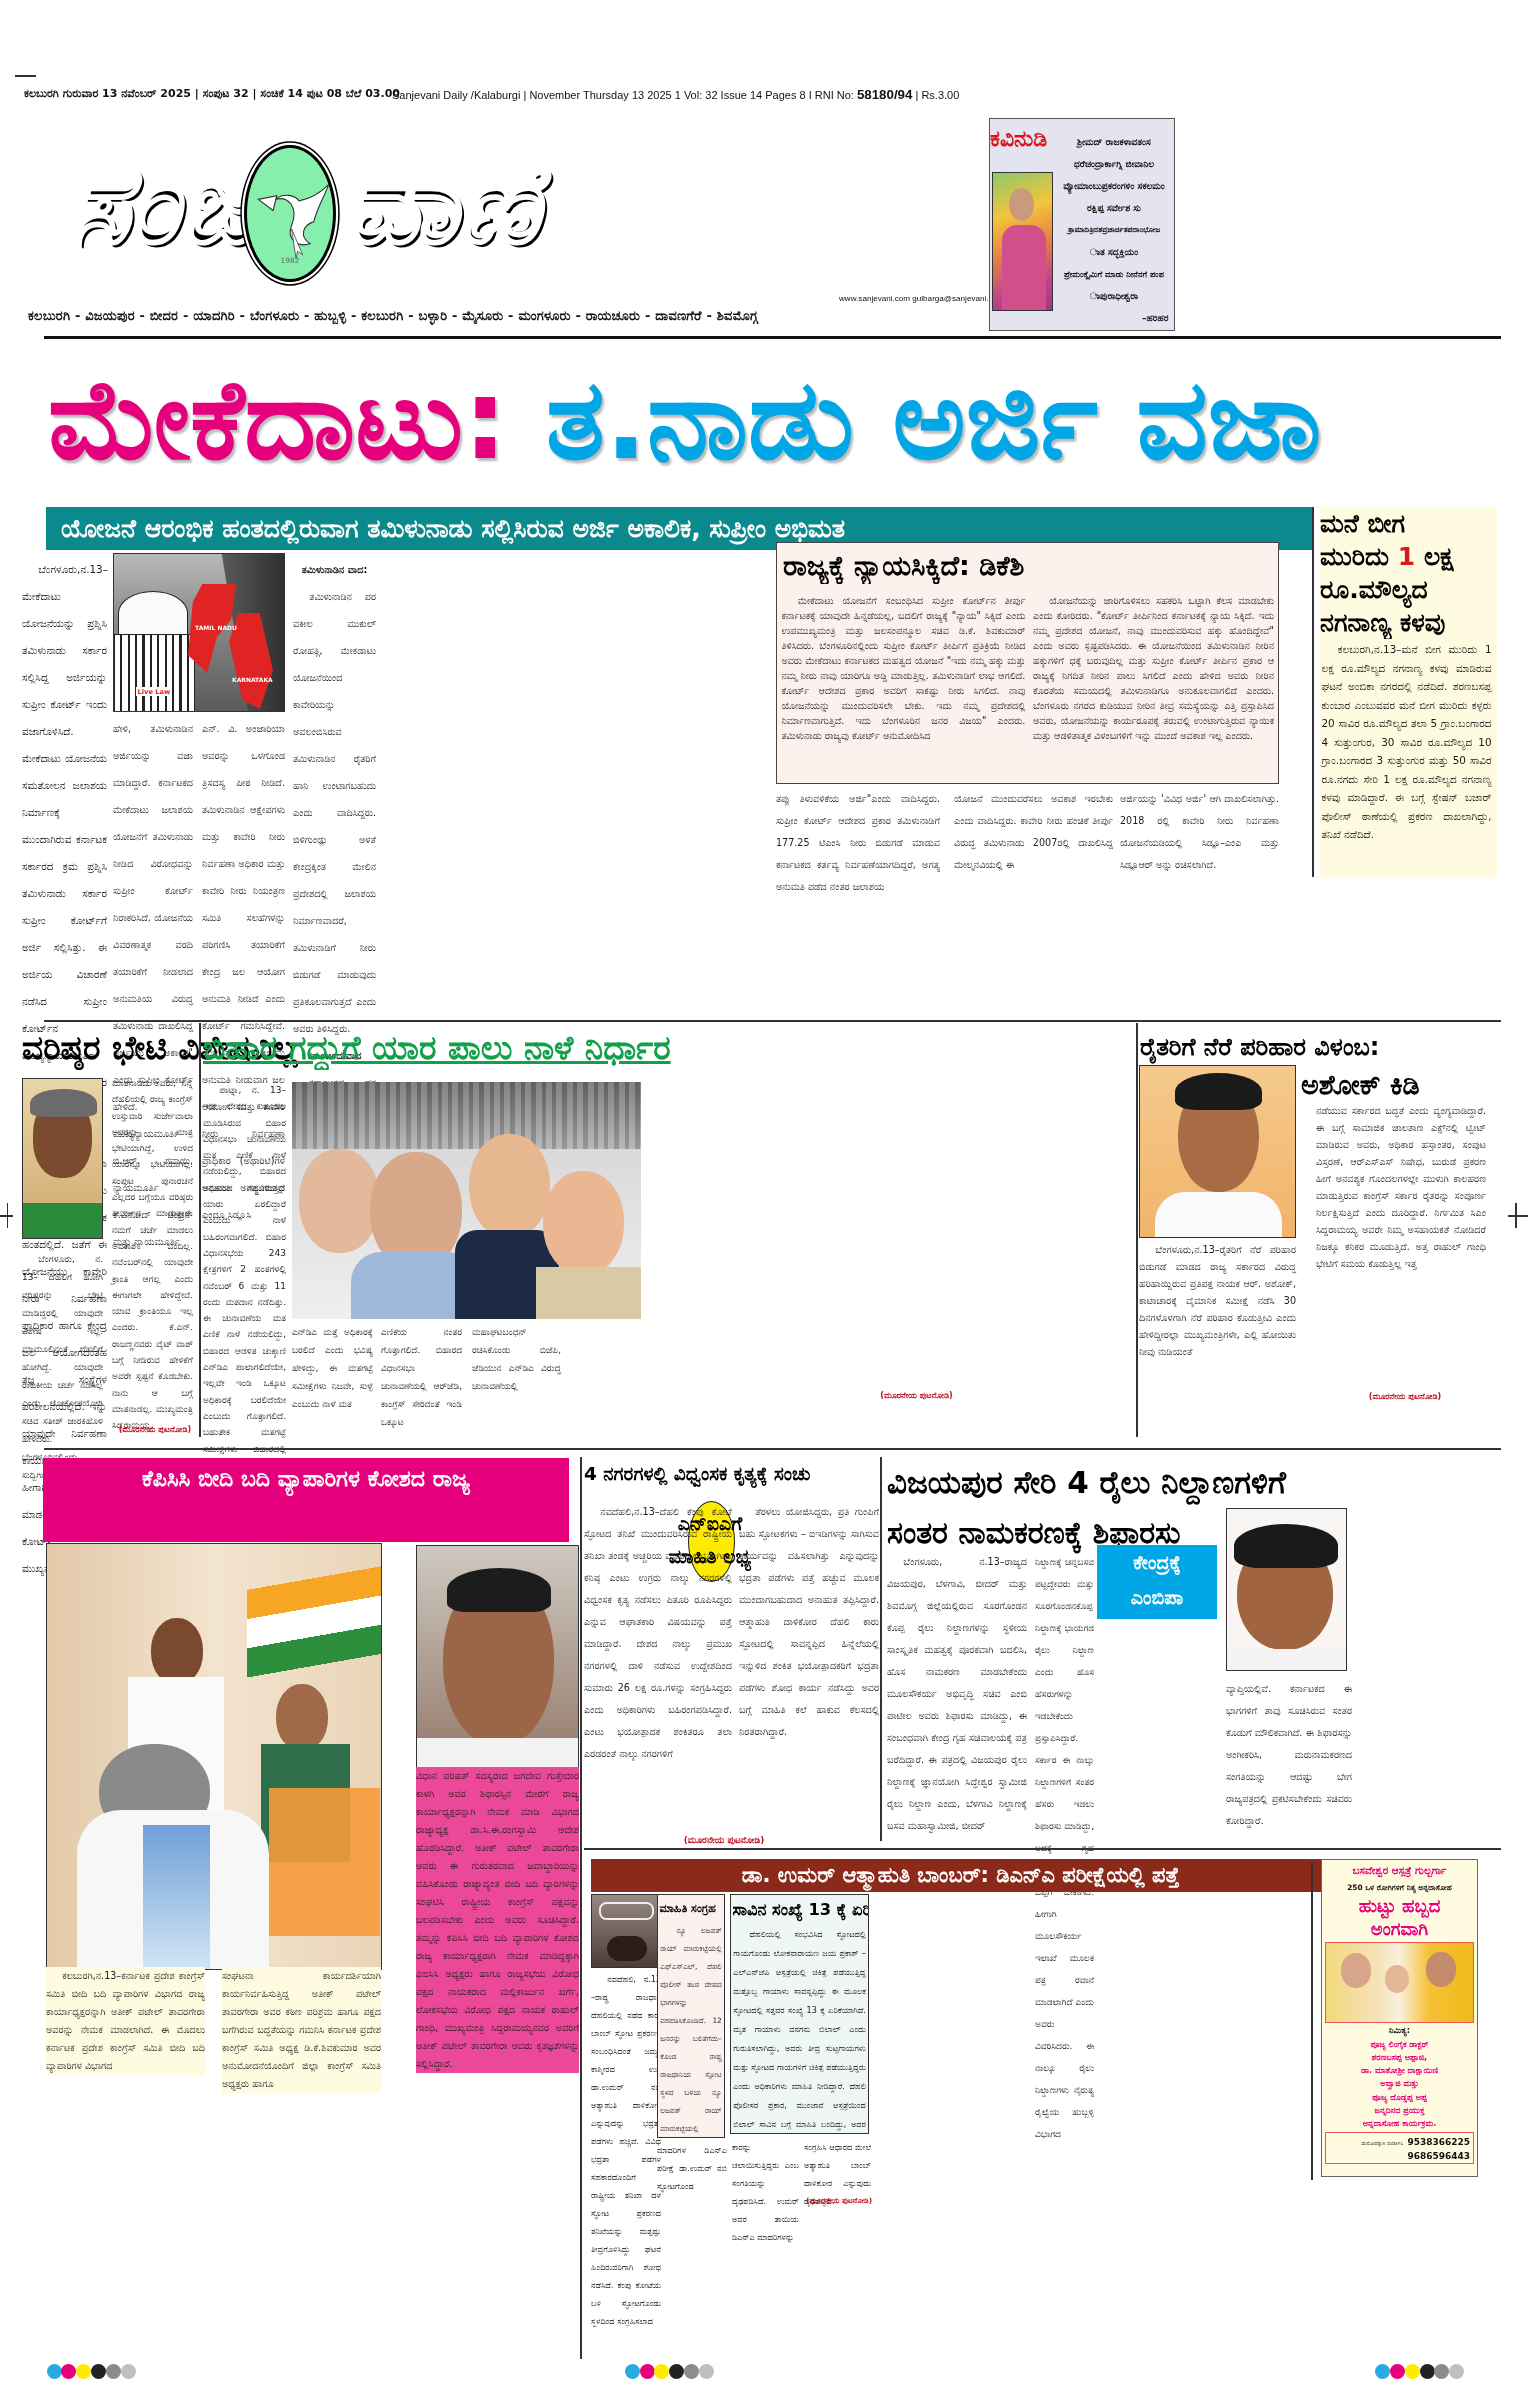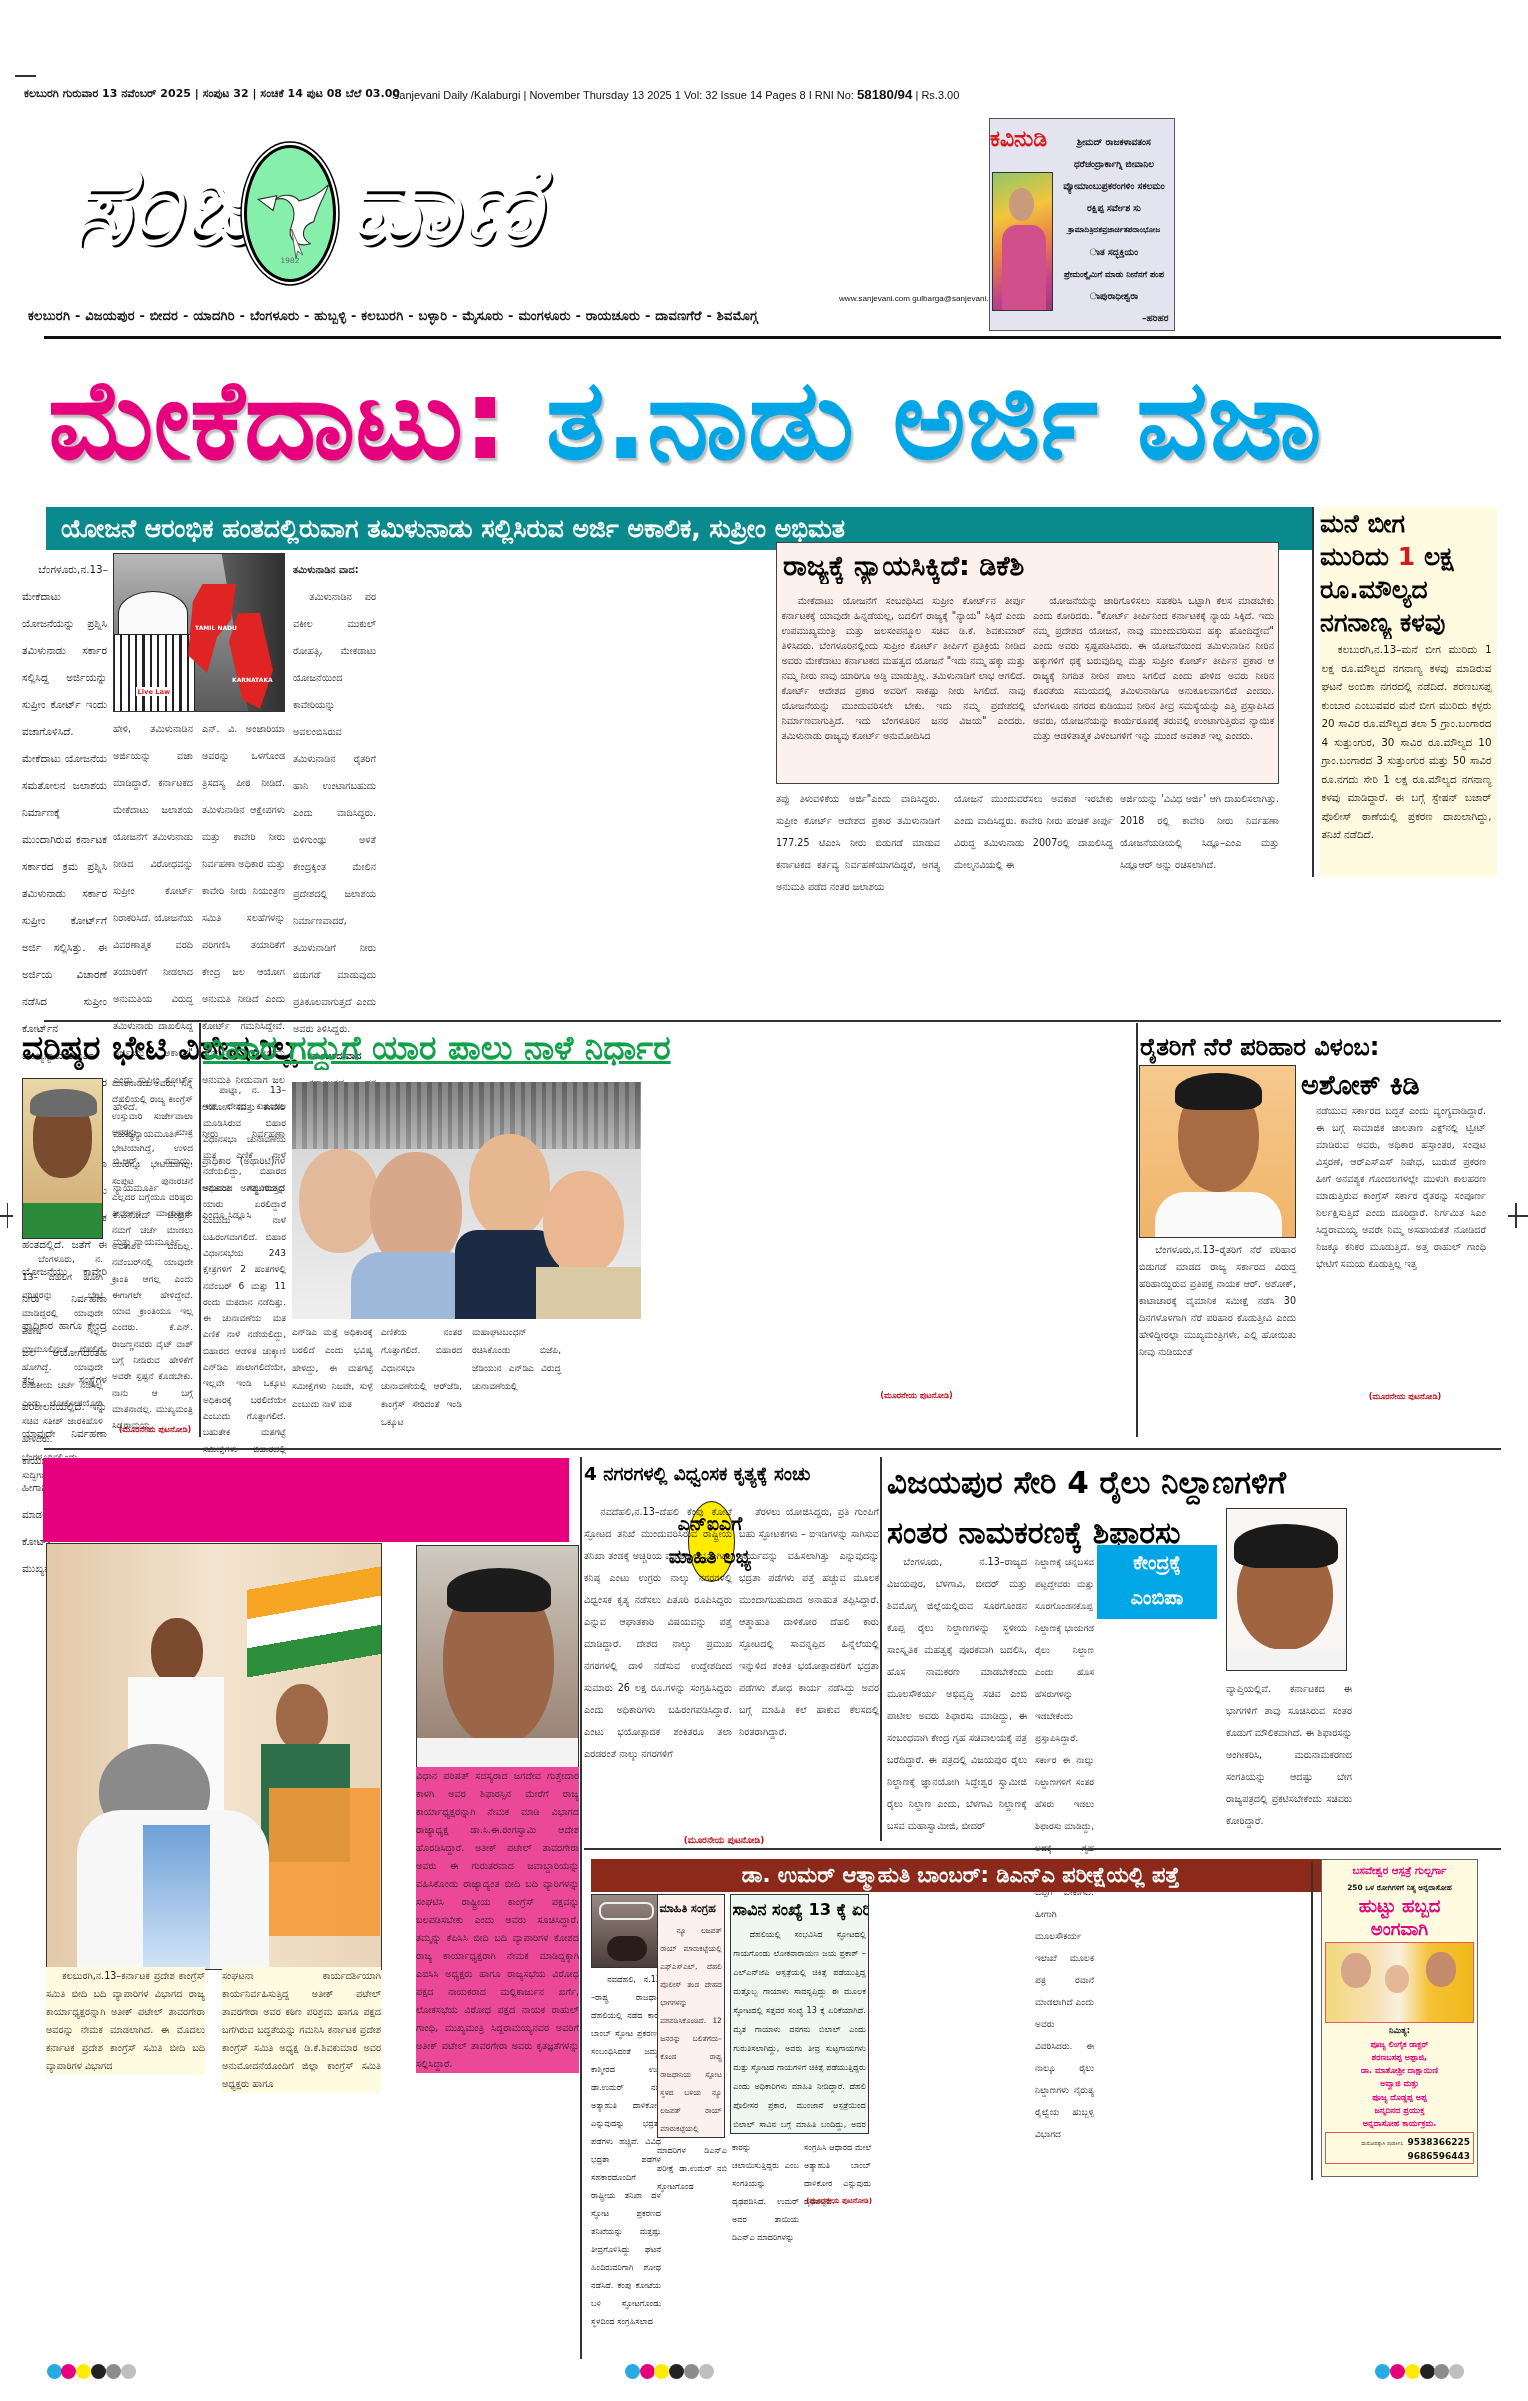--- a/index.html
+++ b/index.html
@@ -86,21 +86,21 @@
   <div style="position:absolute;left:118px;top:122px;font-size:6px;font-weight:bold;color:#fff;">KARNATAKA</div>
   <div style="position:absolute;left:22px;top:133px;font-size:6.7px;font-weight:bold;color:#e02424;background:#fff;padding:0.7px 1.5px;">Live Law</div>
 </div>
 <div class="abs txt" style="left:113px;top:715px;width:80px;font-size:9.6px;line-height:27px;">
   <p style="text-indent:0;">ಹೇಳಿ, ತಮಿಳುನಾಡಿನ ಅರ್ಜಿಯನ್ನು ವಜಾ ಮಾಡಿದ್ದಾರೆ. ಕರ್ನಾಟಕದ ಮೇಕೆದಾಟು ಜಲಾಶಯ ಯೋಜನೆಗೆ ತಮಿಳುನಾಡು ನೀಡಿದ ವಿರೋಧವನ್ನು ಸುಪ್ರೀಂ ಕೋರ್ಟ್ ನಿರಾಕರಿಸಿದೆ. ಯೋಜನೆಯ ವಿವರಣಾತ್ಮಕ ವರದಿ ತಯಾರಿಕೆಗೆ ನೀಡಲಾದ ಅನುಮತಿಯ ವಿರುದ್ಧ ತಮಿಳುನಾಡು ದಾಖಲಿಸಿದ್ದ ಅರ್ಜಿಯು "ಅಕಾಲಿಕ" ಎಂದು ಸುಪ್ರೀಂ ಕೋರ್ಟ್ ಹೇಳಿದೆ. ಮುಖ್ಯನ್ಯಾಯಮೂರ್ತಿ ಬಿ.ಆರ್. ಗವಾಯಿ, ನ್ಯಾಯಮೂರ್ತಿ ಕೆ.ವಿನೋದ್ ಚಂದ್ರನ್ ಮತ್ತು ನ್ಯಾಯಮೂರ್ತಿ</p>
 </div>
 <div class="abs txt" style="left:202px;top:715px;width:83px;font-size:9.6px;line-height:27px;">
   <p style="text-indent:0;">ಎನ್. ವಿ. ಅಂಜಾರಿಯಾ ಅವರನ್ನು ಒಳಗೊಂಡ ತ್ರಿಸದಸ್ಯ ಪೀಠ ನೀಡಿದೆ. ತಮಿಳುನಾಡಿನ ಆಕ್ಷೇಪಗಳು ಮತ್ತು ಕಾವೇರಿ ನೀರು ನಿರ್ವಹಣಾ ಅಧಿಕಾರ ಮತ್ತು ಕಾವೇರಿ ನೀರು ನಿಯಂತ್ರಣ ಸಮಿತಿ ಸಲಹೆಗಳನ್ನು ಪರಿಗಣಿಸಿ ತಯಾರಿಕೆಗೆ ಕೇಂದ್ರ ಜಲ ಆಯೋಗ ಅನುಮತಿ ನೀಡಿದೆ ಎಂದು ಕೋರ್ಟ್ ಗಮನಿಸಿದ್ದೇವೆ. ಯೋಜನೆಗೆ ಅಂತಿಮ ಅನುಮತಿ ನೀಡುವಾಗ ಜಲ ಆಯೋಗ ಮತ್ತು ಕಾವೇರಿ ನೀರು ನಿರ್ವಹಣಾ ಪ್ರಾಧಿಕಾರ (ಅಥಾರಿಟಿ)ಗಳ ಅನುಮತಿ ಅಗತ್ಯವಿರುತ್ತದೆ ಎಂದೂ ಸಿಡ್ಲೂಸಿ</p>
 </div>
 <div class="abs txt" style="left:293px;top:556px;width:83px;font-size:9.6px;line-height:27px;">
-  <div style="font-weight:bold;">ತಮಿಳುನಾಡಿನ ವಾದ:</div>
+  <div style="text-align:center;font-weight:bold;">ತಮಿಳುನಾಡಿನ ವಾದ:</div>
   <p>ತಮಿಳುನಾಡಿನ ಪರ ವಕೀಲ ಮುಕುಲ್ ರೋಹತ್ಗಿ, ಮೇಕಡಾಟು ಯೋಜನೆಯಿಂದ ಕಾವೇರಿಯನ್ನು ಅವಲಂಬಿಸಿರುವ ತಮಿಳುನಾಡಿನ ರೈತರಿಗೆ ಹಾನಿ ಉಂಟಾಗಬಹುದು ಎಂದು ವಾದಿಸಿದ್ದರು. ಬಿಳಿಗುಂಡ್ಲು ಅಳತೆ ಕೇಂದ್ರಕ್ಕಿಂತ ಮೇಲಿನ ಪ್ರದೇಶದಲ್ಲಿ ಜಲಾಶಯ ನಿರ್ಮಾಣವಾದರೆ, ತಮಿಳುನಾಡಿಗೆ ನೀರು ಬಿಡುಗಡೆ ಮಾಡುವುದು ಪ್ರತಿಕೂಲವಾಗುತ್ತದೆ ಎಂದು ಅವರು ತಿಳಿಸಿದ್ದರು.</p>
   <div style="text-align:center;font-weight:bold;">ಕರ್ನಾಟಕದ ವಾದ</div>
   <p>ಕರ್ನಾಟಕದ ಪರ ವಕೀಲ ಶ್ಯಾಮ್ ದಿವಾನ್, ತಮಿಳುನಾಡಿನ ಅರ್ಜಿ</p>
 </div>
 
 <div class="abs" style="left:776px;top:542px;width:503px;height:242px;background:#fdf1ee;border:1.5px solid #444;overflow:hidden;">
   <div class="hl" style="position:absolute;left:6px;top:4.4px;font-size:27px;line-height:37px;">ರಾಜ್ಯಕ್ಕೆ ನ್ಯಾಯಸಿಕ್ಕಿದೆ: ಡಿಕೆಶಿ</div>
   <div class="txt" style="position:absolute;left:4.4px;top:50px;width:244px;font-size:9.6px;line-height:15px;">
     <p>ಮೇಕೆದಾಟು ಯೋಜನೆಗೆ ಸಂಬಂಧಿಸಿದ ಸುಪ್ರೀಂ ಕೋರ್ಟ್‌ನ ತೀರ್ಪು ಕರ್ನಾಟಕಕ್ಕೆ ಯಾವುದೇ ಹಿನ್ನಡೆಯಲ್ಲ, ಬದಲಿಗೆ ರಾಜ್ಯಕ್ಕೆ "ನ್ಯಾಯ" ಸಿಕ್ಕಿದೆ ಎಂದು ಉಪಮುಖ್ಯಮಂತ್ರಿ ಮತ್ತು ಜಲಸಂಪನ್ಮೂಲ ಸಚಿವ ಡಿ.ಕೆ. ಶಿವಕುಮಾರ್ ತಿಳಿಸಿದರು. ಬೆಂಗಳೂರಿನಲ್ಲಿಂದು ಸುಪ್ರೀಂ ಕೋರ್ಟ್ ತೀರ್ಪಿಗೆ ಪ್ರತಿಕ್ರಿಯೆ ನೀಡಿದ ಅವರು ಮೇಕೆದಾಟು ಕರ್ನಾಟಕದ ಮಹತ್ವದ ಯೋಜನೆ "ಇದು ನಮ್ಮ ಹಕ್ಕು ಮತ್ತು ನಮ್ಮ ನೀರು ನಾವು ಯಾರಿಗೂ ಅಡ್ಡಿ ಮಾಡುತ್ತಿಲ್ಲ. ತಮಿಳುನಾಡಿಗೆ ಲಾಭ ಆಗಲಿದೆ. ಕೋರ್ಟ್ ಆದೇಶದ ಪ್ರಕಾರ ಅವರಿಗೆ ಸಾಕಷ್ಟು ನೀರು ಸಿಗಲಿದೆ. ನಾವು ಯೋಜನೆಯನ್ನು ಮುಂದುವರಿಸಲೇ ಬೇಕು. ಇದು ನಮ್ಮ ಪ್ರದೇಶದಲ್ಲಿ ನಿರ್ಮಾಣವಾಗುತ್ತಿದೆ. ಇದು ಬೆಂಗಳೂರಿನ ಜನರ ವಿಜಯ" ಎಂದರು. ತಮಿಳುನಾಡು ರಾಜ್ಯವು ಕೋರ್ಟ್ ಅನುಮೋದಿಸಿದ</p>
   </div>
@@ -191,20 +191,21 @@
   <p>ಬೆಂಗಳೂರು,ನ.13–ರೈತರಿಗೆ ನೆರೆ ಪರಿಹಾರ ಬಿಡುಗಡೆ ಮಾಡದ ರಾಜ್ಯ ಸರ್ಕಾರದ ವಿರುದ್ಧ ಹರಿಹಾಯ್ದಿರುವ ಪ್ರತಿಪಕ್ಷ ನಾಯಕ ಆರ್. ಅಶೋಕ್, ಕಾಟಾಚಾರಕ್ಕೆ ವೈಮಾನಿಕ ಸಮೀಕ್ಷೆ ನಡೆಸಿ 30 ದಿನಗಳೊಳಗಾಗಿ ನೆರೆ ಪರಿಹಾರ ಕೊಡುತ್ತೀವಿ ಎಂದು ಹೇಳಿದ್ದೀರಲ್ಲಾ ಮುಖ್ಯಮಂತ್ರಿಗಳೇ, ಎಲ್ಲಿ ಹೋಯಿತು ನೀವು ನುಡಿಯಂತೆ</p>
 </div>
 <div class="abs txt" style="left:1316px;top:1102px;width:170px;font-size:9.6px;line-height:17px;">
   <p style="text-indent:0;">ನಡೆಯುವ ಸರ್ಕಾರದ ಬದ್ಧತೆ ಎಂದು ವ್ಯಂಗ್ಯವಾಡಿದ್ದಾರೆ. ಈ ಬಗ್ಗೆ ಸಾಮಾಜಿಕ ಜಾಲತಾಣ ಎಕ್ಸ್‌ನಲ್ಲಿ ಟ್ವೀಟ್ ಮಾಡಿರುವ ಅವರು, ಅಧಿಕಾರ ಹಸ್ತಾಂತರ, ಸಂಪುಟ ವಿಸ್ತರಣೆ, ಆರ್‌ಎಸ್‌ಎಸ್ ನಿಷೇಧ, ಬುರುಡೆ ಪ್ರಕರಣ ಹೀಗೆ ಅನವಶ್ಯಕ ಗೊಂದಲಗಳಲ್ಲೇ ಮುಳುಗಿ ಕಾಲಹರಣ ಮಾಡುತ್ತಿರುವ ಕಾಂಗ್ರೆಸ್ ಸರ್ಕಾರ ರೈತರನ್ನು ಸಂಪೂರ್ಣ ನಿರ್ಲಕ್ಷಿಸುತ್ತಿದೆ ಎಂದು ದೂರಿದ್ದಾರೆ. ನಿರ್ಗಮಿತ ಸಿಎಂ ಸಿದ್ದರಾಮಯ್ಯ ಅವರೇ ನಿಮ್ಮ ಅಸಹಾಯಕತೆ ನೋಡಿದರೆ ನಿಜಕ್ಕೂ ಕನಿಕರ ಮೂಡುತ್ತಿದೆ. ಅತ್ತ ರಾಹುಲ್ ಗಾಂಧಿ ಭೇಟಿಗೆ ಸಮಯ ಕೊಡುತ್ತಿಲ್ಲ ಇತ್ತ</p>
 </div>
 <div class="abs ref" style="left:1353px;top:1391px;width:104px;font-size:8.1px;">(ಮೂರನೇಯ ಪುಟನೋಡಿ)</div>
 
 <div class="hline" style="left:44px;top:1448px;width:1457px;"></div>
 
 <div class="abs" style="left:43px;top:1458px;width:526px;height:84px;background:#e6007e;color:#fff;">
+  <div class="hl" style="text-align:center;color:#fff;font-size:22px;line-height:41px;">ಕೆಪಿಸಿಸಿ ಬೀದಿ ಬದಿ ವ್ಯಾಪಾರಿಗಳ ಕೋಶದ ರಾಜ್ಯ</div>
 </div>
 <div class="abs photo" style="left:46px;top:1543px;width:336px;height:427px;background:linear-gradient(90deg,#e2c9a8 0%,#f3e4cf 50%,#e9d4b7 100%);">
   <div style="position:absolute;left:200px;top:7.4px;width:140px;height:170px;background:linear-gradient(170deg,transparent 20%,#f6a623 20% 35%,#fff 35% 50%,#2d8e3b 50% 65%,transparent 65%);"></div>
   <div style="position:absolute;left:104px;top:74px;width:52px;height:67px;border-radius:48%;background:#7b4a2e;"></div>
   <div style="position:absolute;left:81px;top:133px;width:96px;height:148px;background:#fafafa;"></div>
   <div style="position:absolute;left:229px;top:140px;width:52px;height:67px;border-radius:48%;background:#a06a48;"></div>
   <div style="position:absolute;left:214px;top:200px;width:89px;height:118px;background:#2f6e4b;"></div>
   <div style="position:absolute;left:222px;top:244px;width:111px;height:148px;background:#f59a3a;opacity:0.9;"></div>
   <div style="position:absolute;left:52px;top:200px;width:111px;height:96px;border-radius:48%;background:#8a8a8a;"></div>
   <div style="position:absolute;left:30px;top:266px;width:192px;height:161px;background:#f7f7f7;border-radius:44px 44px 0 0;"></div>

